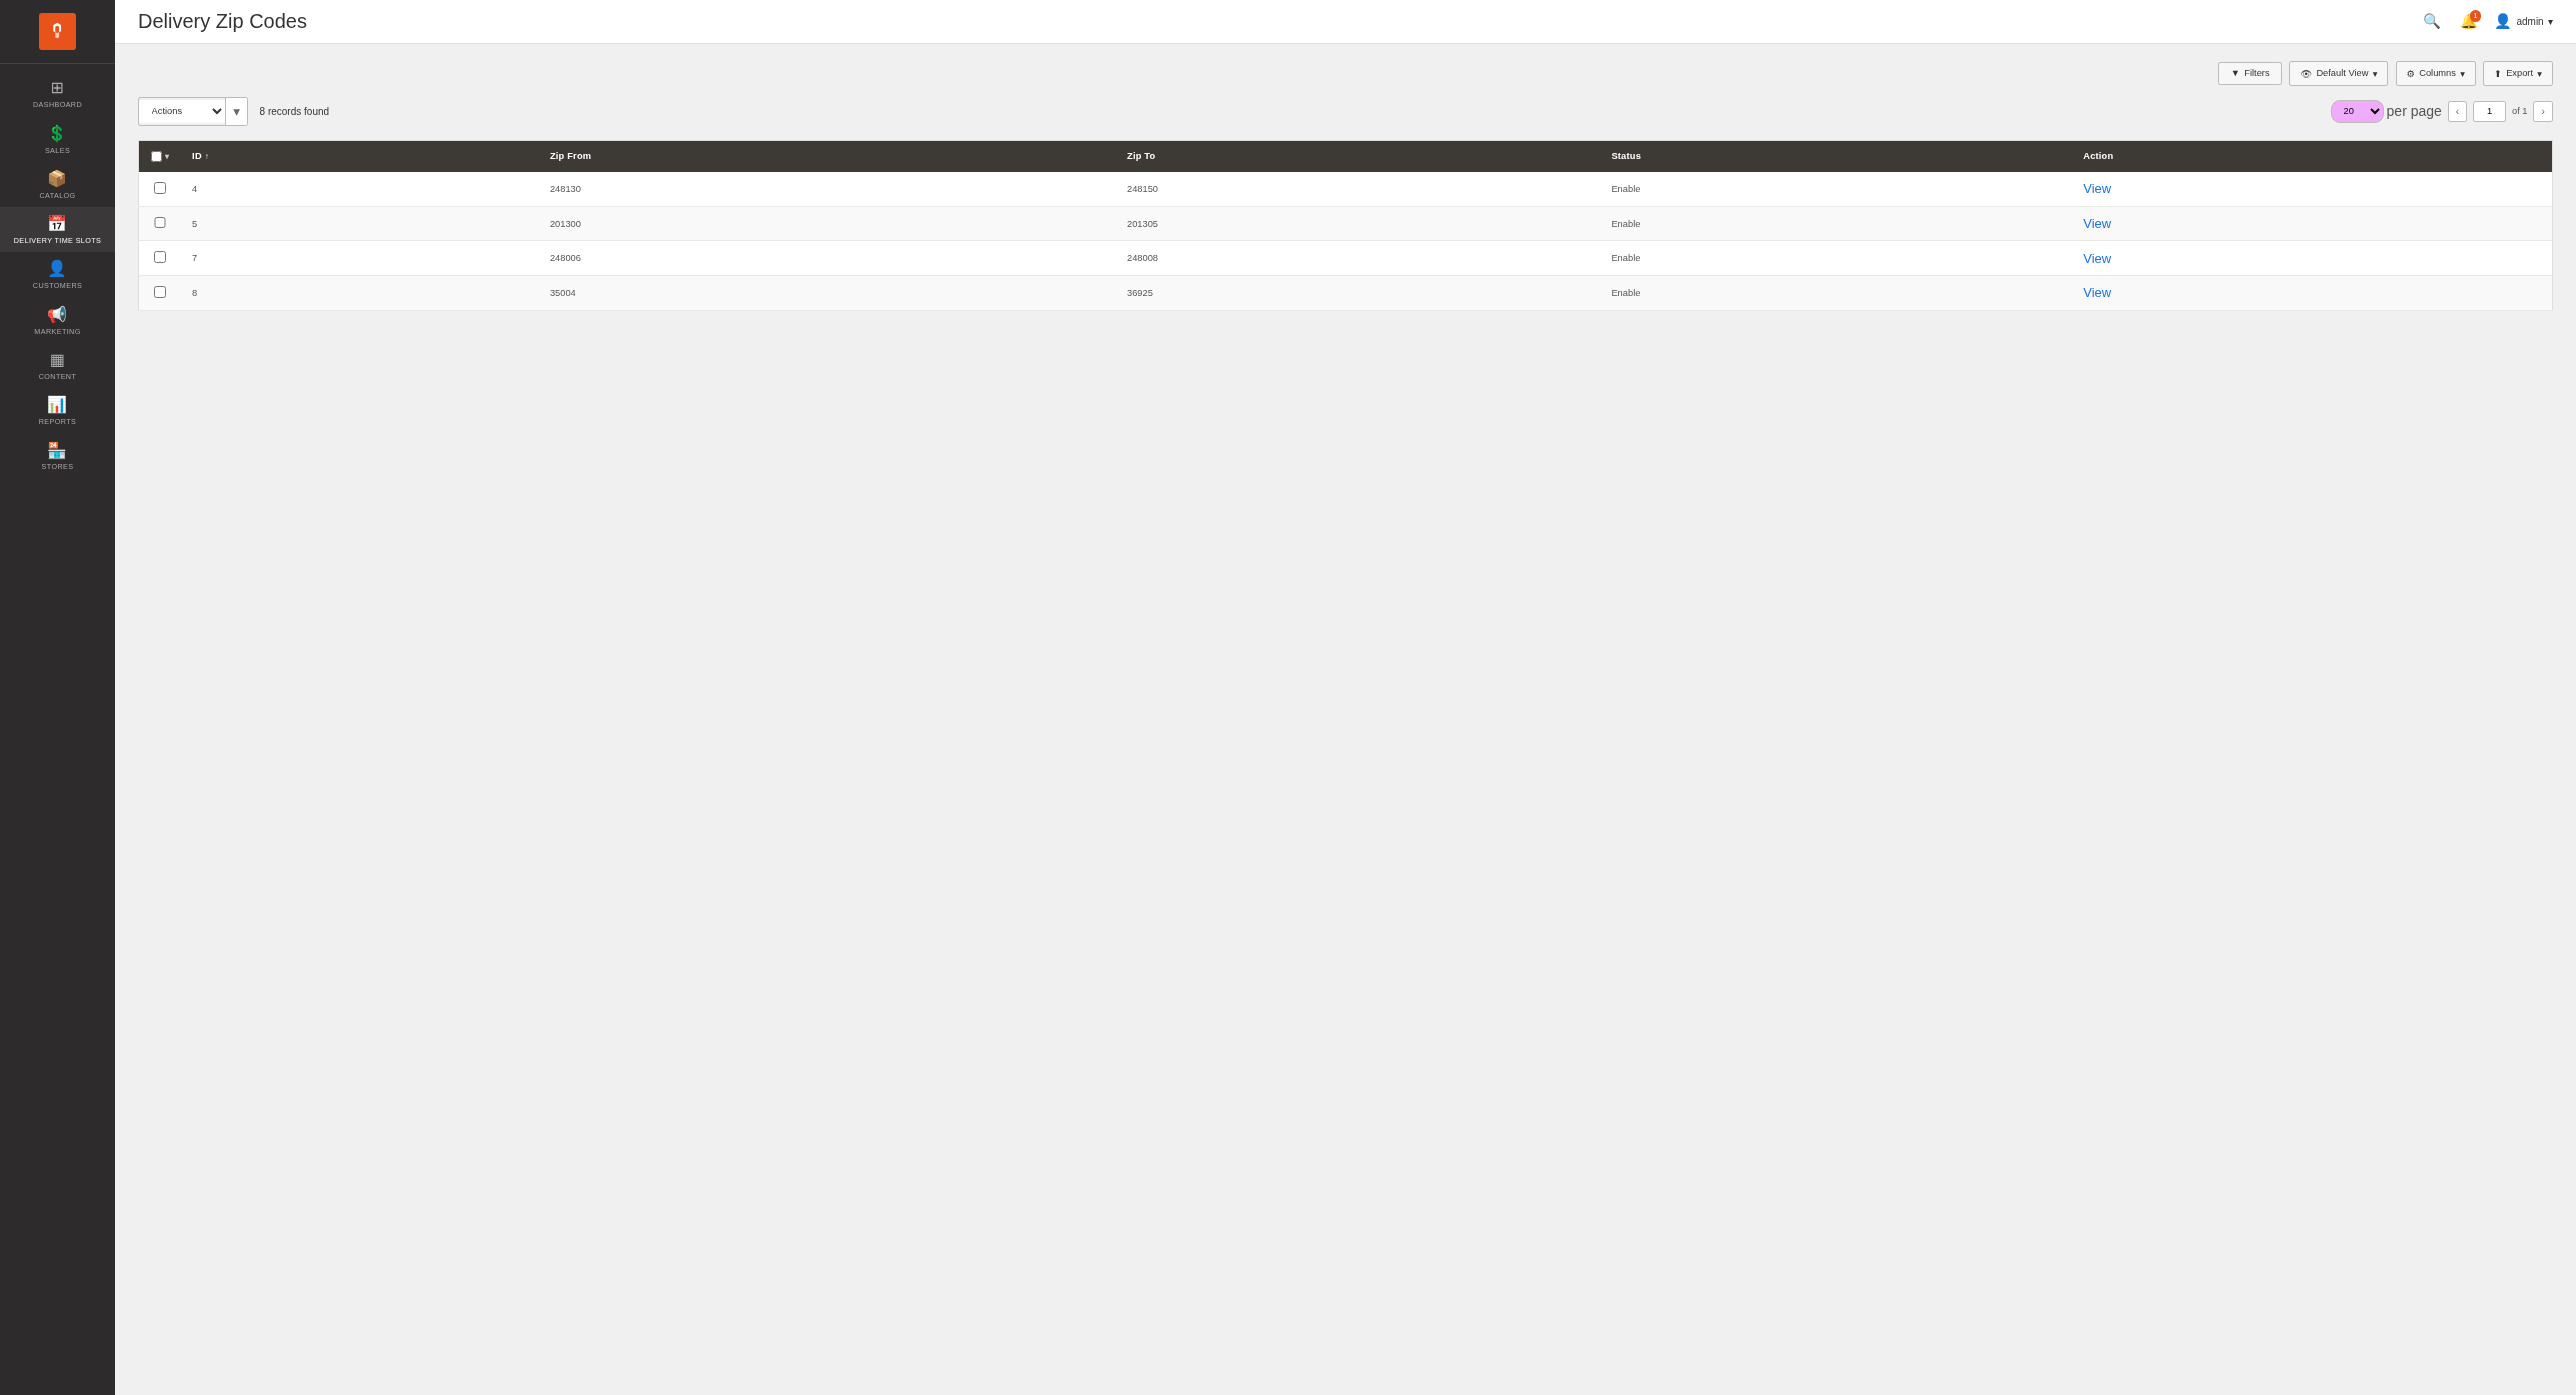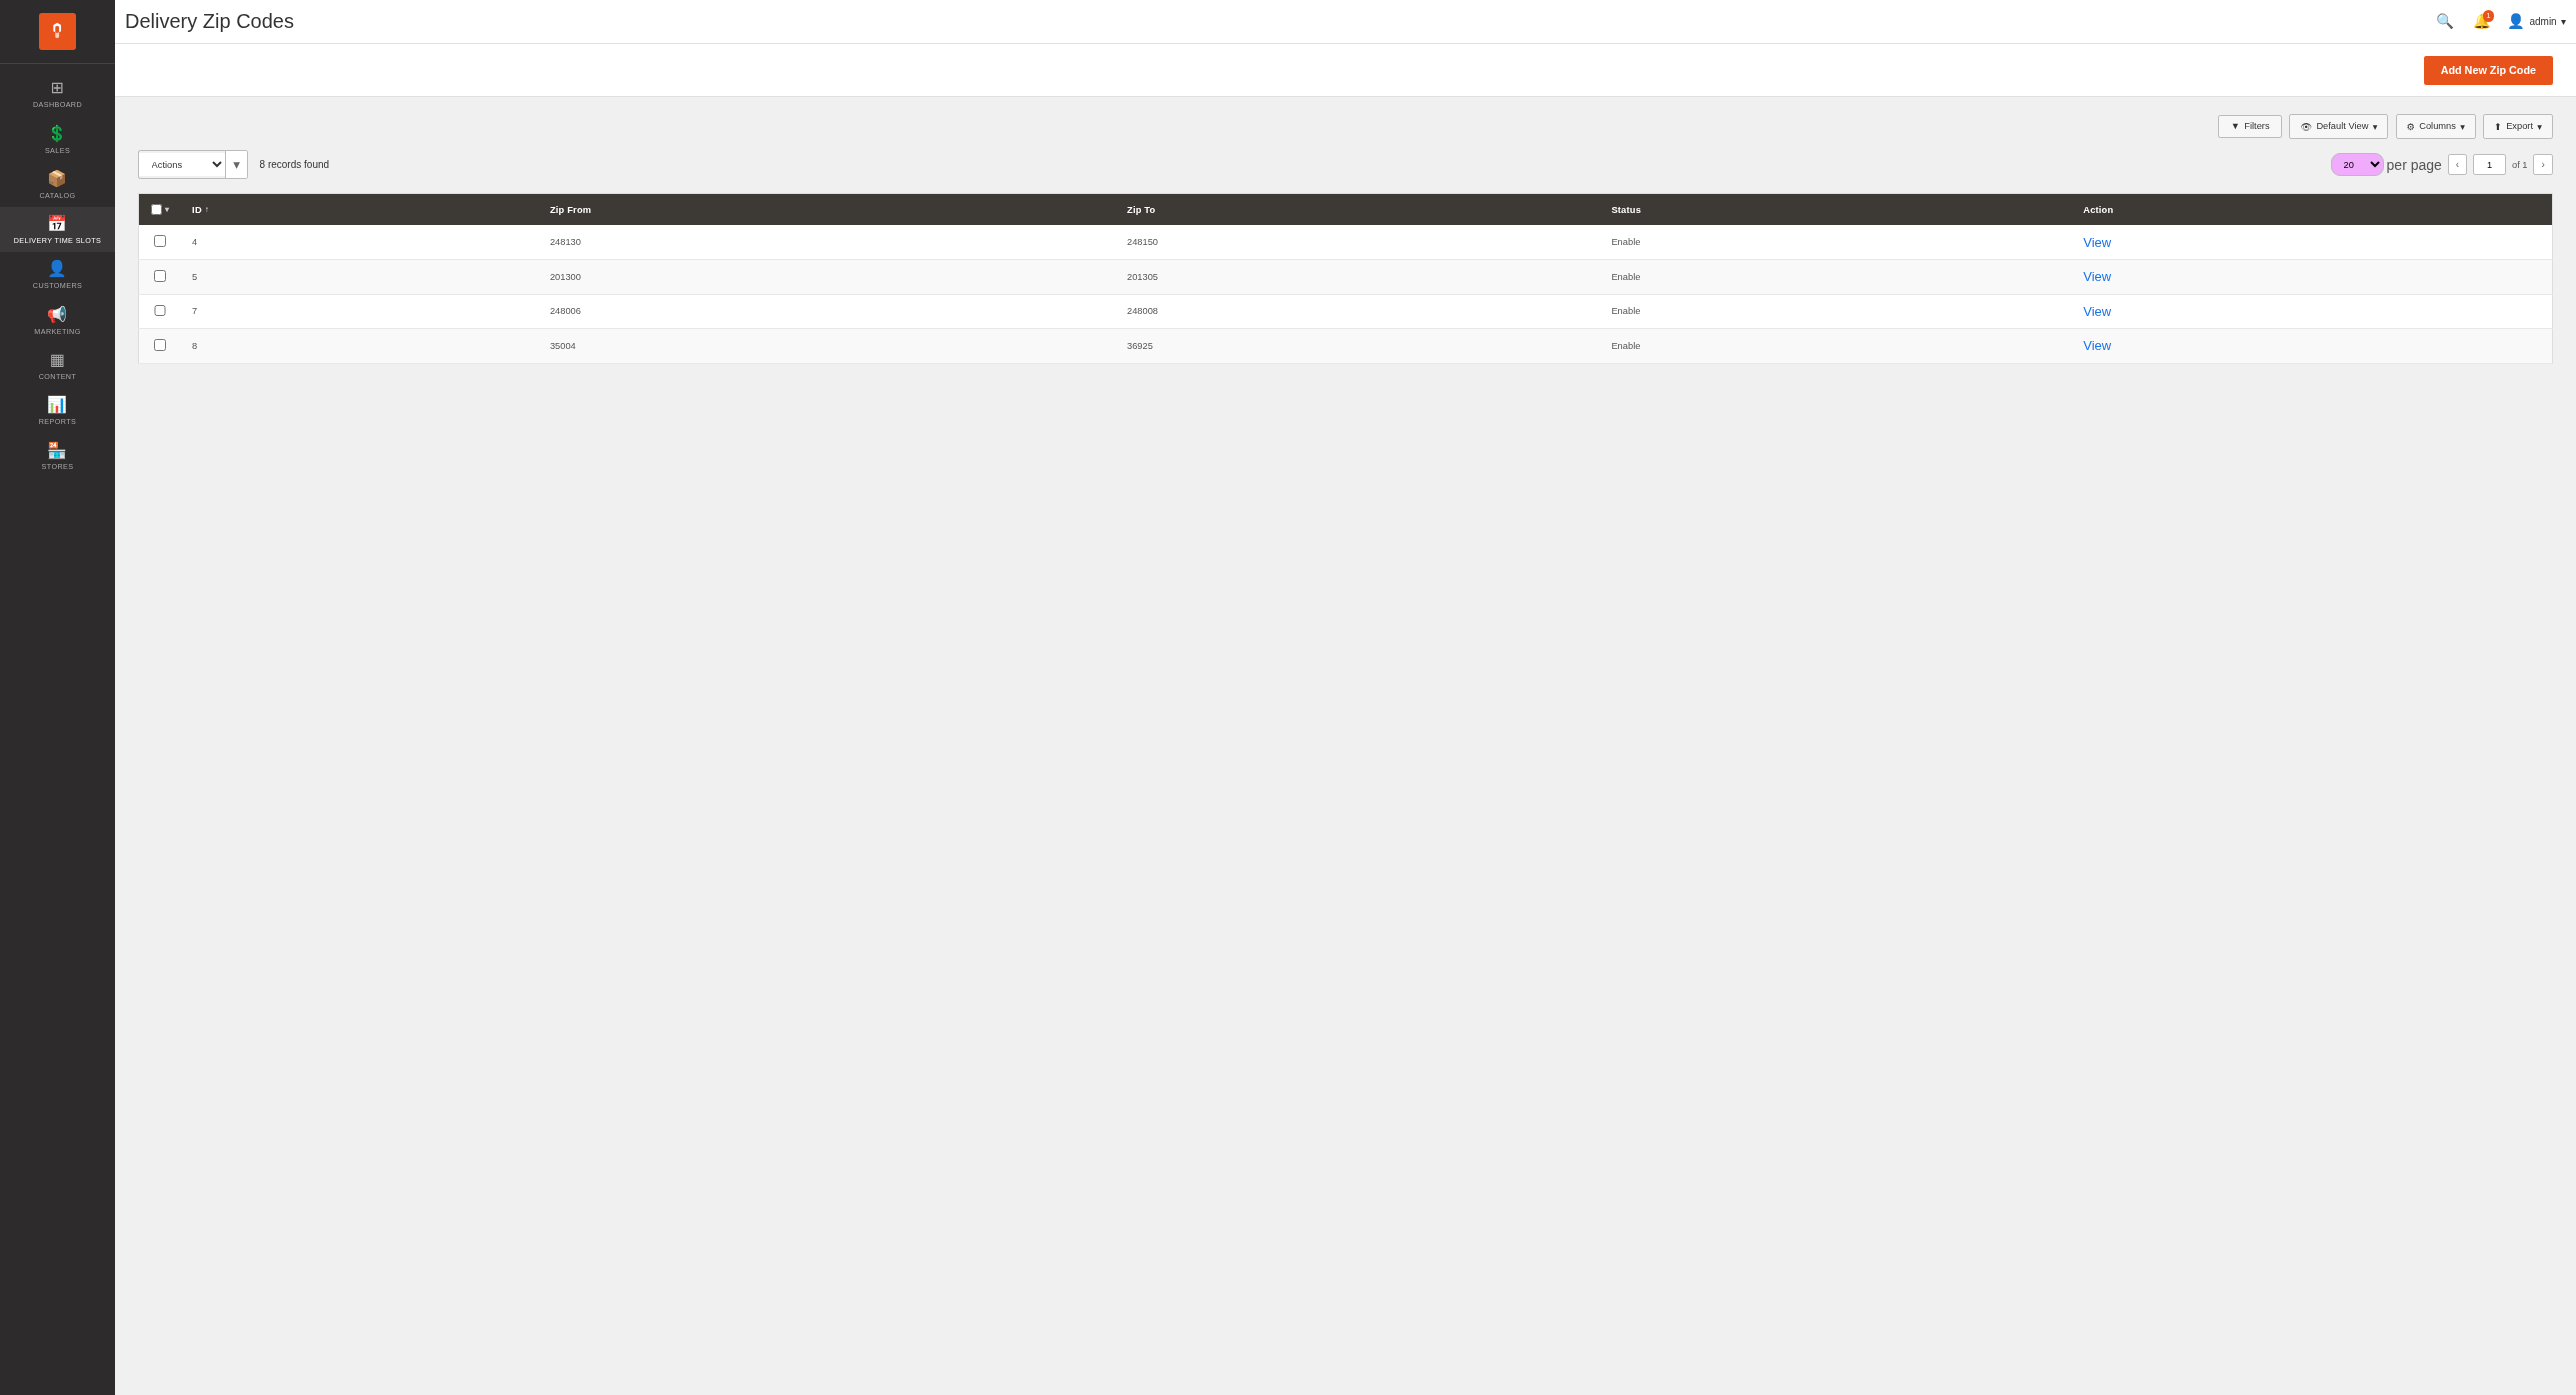--- a/index.html
+++ b/index.html
@@ -51,21 +51,21 @@
     .nav-item.active { background: #3a3838; color: #fff; }
     .nav-item .nav-icon { font-size: 16px; margin-bottom: 2.9px; }
     .nav-item .nav-label { font-size: 7.2px; letter-spacing: 0.4px; }
 
     
     .main-content { flex: 1; display: flex; flex-direction: column; min-width: 0; }
 
     
     .top-header {
       background: #fff;
-      padding: 10px 10px;
+      padding: 10px 23px;
       display: flex;
       align-items: center;
       justify-content: space-between;
       border-bottom: 0.7px solid #e0e0e0;
     }
     .page-title { font-size: 20px; font-weight: 300; color: #333; }
     .header-actions { display: flex; align-items: center; gap: 13px; }
     .search-icon-btn {
       background: none; border: none; cursor: pointer; color: #666; font-size: 14.4px; padding: 2.9px;
     }
@@ -241,23 +241,20 @@
           <span class="notif-badge">1</span>
         </button>
         <button class="user-btn" title="User menu">
           <span class="user-icon">👤</span>
           <span>admin</span>
           <span>▾</span>
         </button>
       </div>
     </header>
 
-    <div class="action-bar">
-      <button class="add-btn">Add New Zip Code</button>
-    </div>
 
     <div class="content-area">
 
       <div class="filters-toolbar">
         <button class="filter-btn">
           <span>▼</span>
           <span>Filters</span>
         </button>
         <button class="view-btn">
           <span>👁</span>

